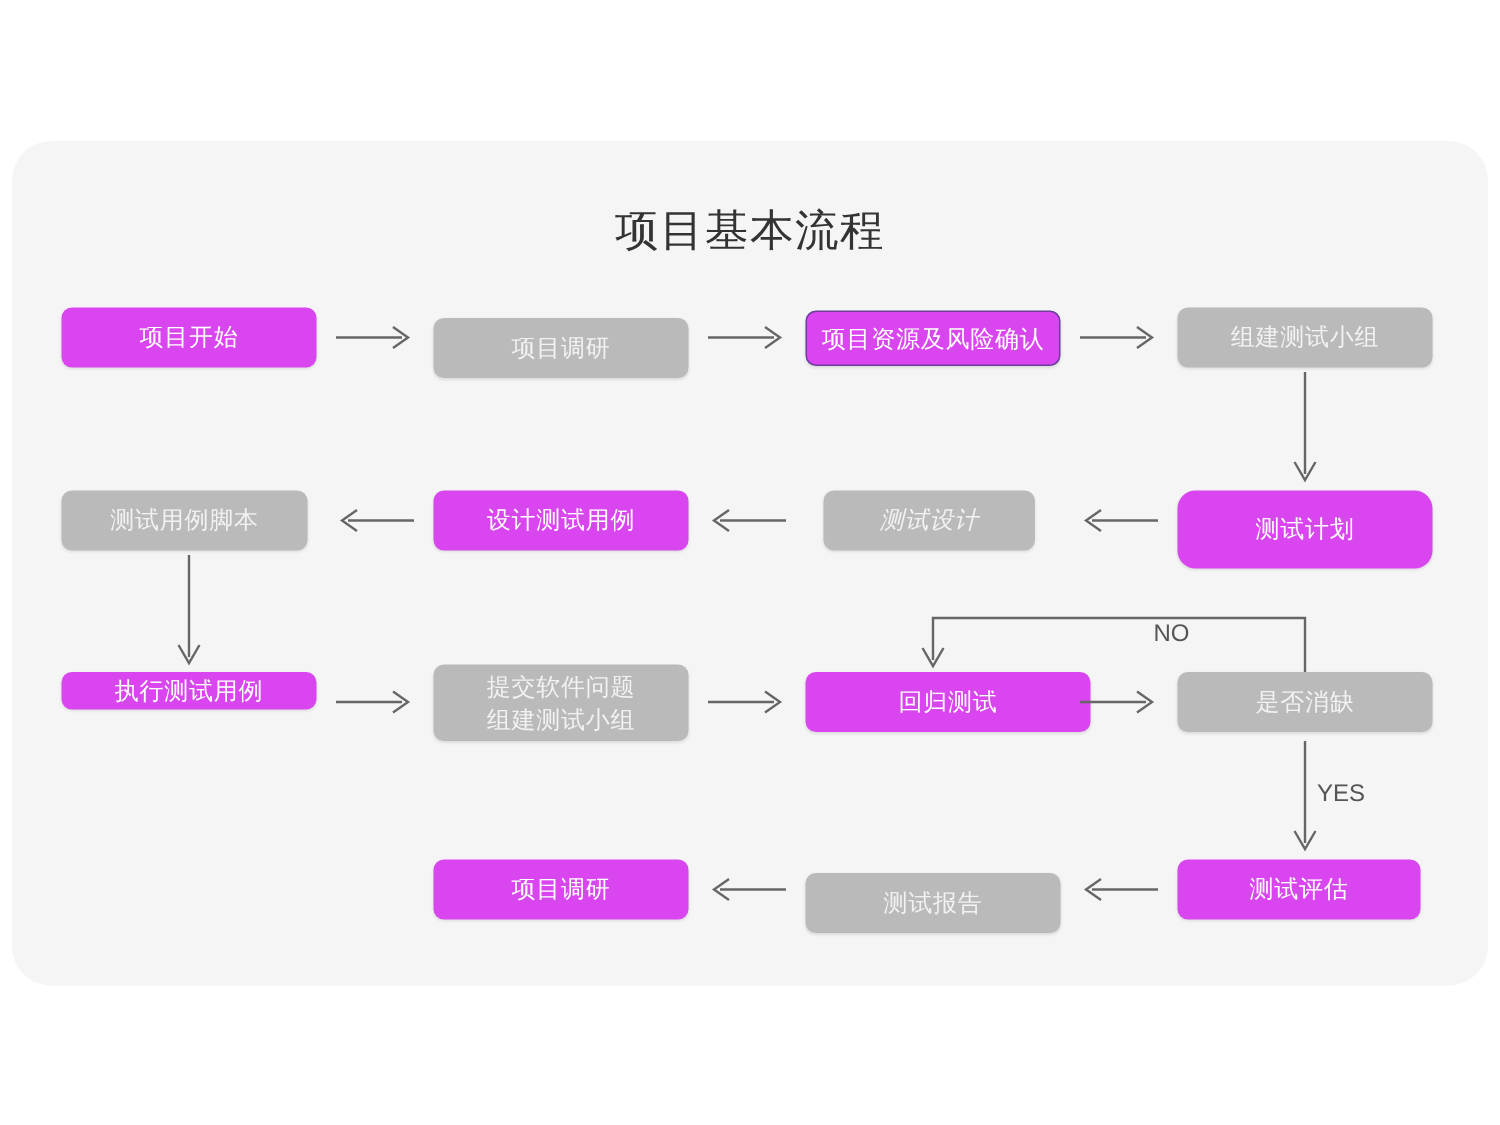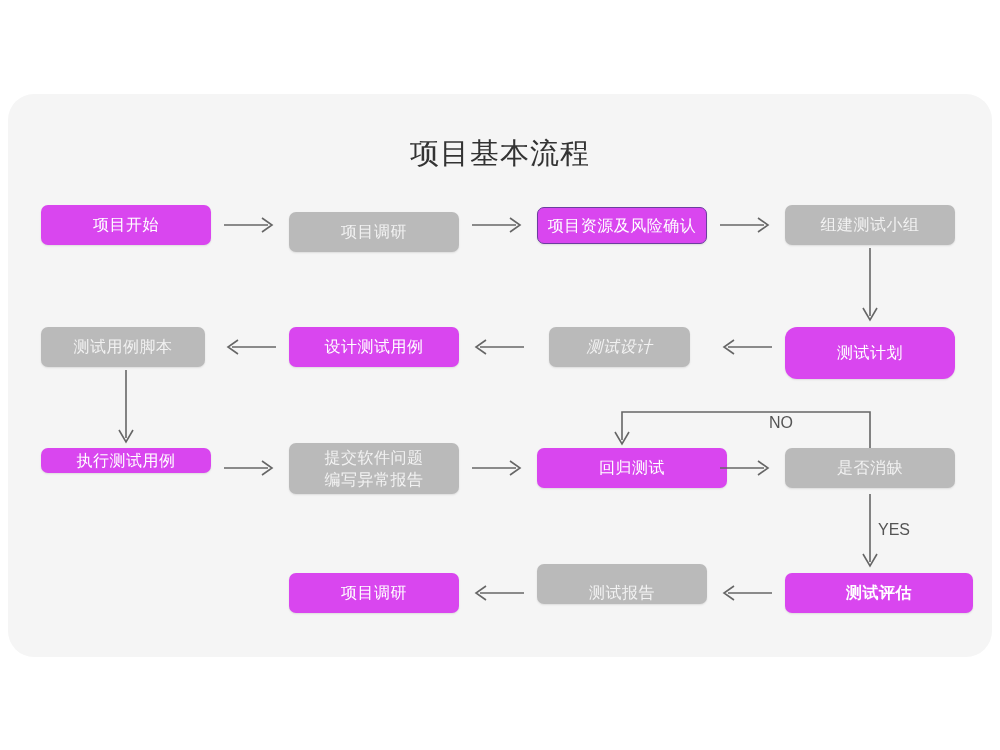--- a/index.html
+++ b/index.html
@@ -200,21 +200,21 @@
 
   <div class="conn" style="left:222px; top:458px; width:56px; height:20px;">
     <svg width="56" height="20" viewBox="0 0 56 20">
       <path d="M2 10 H 46" stroke="#666" stroke-width="1.6" fill="none"></path>
       <path d="M40 3 L 50 10 L 40 17" stroke="#666" stroke-width="1.6" fill="none"></path>
     </svg>
   </div>
 
   <div class="node gray" style="left:289px; top:443px; width:170px; height:51px;">
     <span class="txt">提交软件问题
-编写异常报告</span>
+组建测试小组</span>
   </div>
 
   <div class="conn" style="left:470px; top:458px; width:56px; height:20px;">
     <svg width="56" height="20" viewBox="0 0 56 20">
       <path d="M2 10 H 46" stroke="#666" stroke-width="1.6" fill="none"></path>
       <path d="M40 3 L 50 10 L 40 17" stroke="#666" stroke-width="1.6" fill="none"></path>
     </svg>
   </div>
 
   <div class="node purple" style="left:537px; top:448px; width:190px; height:40px;">
@@ -244,28 +244,28 @@
     <span class="txt">项目调研</span>
   </div>
 
   <div class="conn" style="left:470px; top:583px; width:56px; height:20px;">
     <svg width="56" height="20" viewBox="0 0 56 20">
       <path d="M10 10 H 54" stroke="#666" stroke-width="1.6" fill="none"></path>
       <path d="M16 3 L 6 10 L 16 17" stroke="#666" stroke-width="1.6" fill="none"></path>
     </svg>
   </div>
 
-  <div class="node gray" style="left:537px; top:564px; width:170px; height:40px;align-items:flex-end;">
+  <div class="node gray" style="left:537px; top:582px; width:170px; height:40px;">
     <span class="txt">测试报告</span>
   </div>
 
   <div class="conn" style="left:718px; top:583px; width:56px; height:20px;">
     <svg width="56" height="20" viewBox="0 0 56 20">
       <path d="M10 10 H 54" stroke="#666" stroke-width="1.6" fill="none"></path>
       <path d="M16 3 L 6 10 L 16 17" stroke="#666" stroke-width="1.6" fill="none"></path>
     </svg>
   </div>
 
-  <div class="node purple" style="left:785px; top:573px; width:188px; height:40px;font-weight:bold;">
+  <div class="node purple" style="left:785px; top:573px; width:162px; height:40px;">
     <span class="txt">测试评估</span>
   </div>
 
 </div>
 
 </body></html>

